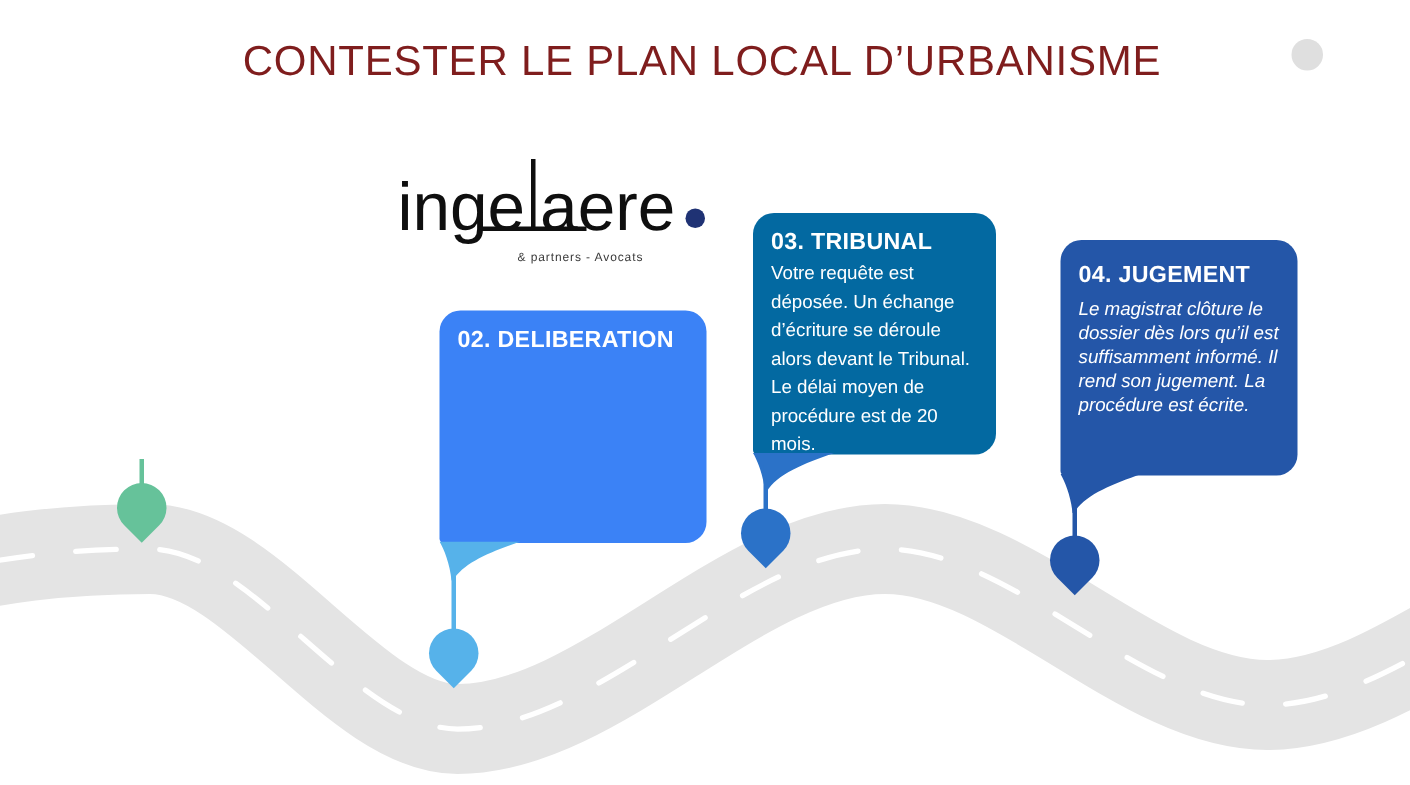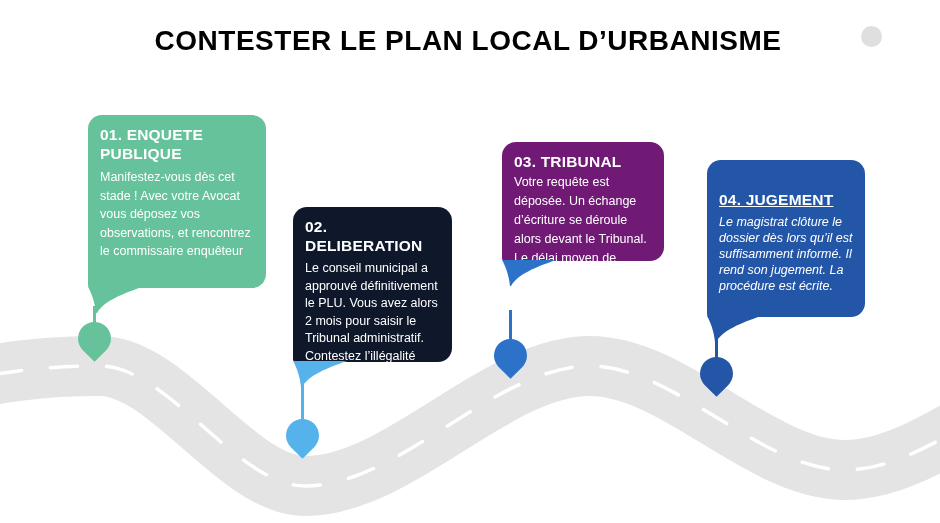--- a/index.html
+++ b/index.html
@@ -6,21 +6,21 @@
   html,body { background:#fff; }
   body { font-family:"Liberation Sans", sans-serif; }
   .stage {
     position:relative; width:940px; height:523px; background:#ffffff;
     overflow:hidden; margin:0 auto;
   }
 
   
   .main-title {
     position:absolute; top:24px; left:0; width:936px;
-    text-align:center; font-weight:700; color:#000000;
+    text-align:center; font-weight:400; color:#7f1d1d;
     font-size:28px; line-height:34px; letter-spacing:.5px;
   }
 
   
   .deco-circle {
     position:absolute; left:861px; top:26px; width:21px; height:21px;
     border-radius:50%; background:#dfdfdf;
   }
 
   
@@ -46,27 +46,27 @@
   .bubble {
     position:absolute; color:#fff; border-radius:14px 14px 14px 3px;
     padding:10px 12px 8px 12px;
   }
   .bubble h2 { font-size:15.5px; line-height:19px; font-weight:700; letter-spacing:.2px; margin-bottom:5px; }
   .bubble p  { font-size:12.5px; font-weight:400; }
   .tail { position:absolute; left:0; top:100%; margin-top:-1px; width:58px; height:27px; display:block; }
 
   .s1 { left:88px;  top:115px; width:178px; height:173px; background:#66c29a; }
   .s1 p { line-height:18.5px; }
-  .s2 { left:293px; top:207px; width:159px; height:155px; background:#0f172a; }
+  .s2 { left:293px; top:207px; width:178px; height:155px; background:#3b82f6; }
   .s2 p { line-height:17.5px; }
-  .s3 { left:502px; top:142px; width:162px; height:119px; background:#701a75; }
+  .s3 { left:502px; top:142px; width:162px; height:161px; background:#0369a1; }
   .s3 h2 { margin-bottom:2px; }
   .s3 p { line-height:19px; }
   .s4 { left:707px; top:160px; width:158px; height:157px; background:#2456a8; }
-  .s4 h2 { margin-top:20px;text-decoration:underline; }
+  .s4 h2 { margin-top:4px; }
   .s4 p { line-height:16px;font-style:italic; }
 
   .t1 { fill:#66c29a; } .t2 { fill:#56b2ea; } .t3 { fill:#2b72c8; } .t4 { fill:#2456a8; }
 
   
   .stem { position:absolute; width:3px; }
   .stem1 { left:93px;  top:306px; height:20px; background:#66c29a; }
   .stem2 { left:301px; top:369px; height:52px; background:#56b2ea; }
   .stem3 { left:509px; top:310px; height:32px; background:#2b72c8; }
   .stem4 { left:715px; top:334px; height:26px; background:#2456a8; }
@@ -90,34 +90,30 @@
     <path d="M -60 385 C 0 372 40 366 100 366 C 168 366 237 486 305 486 C 400 486 495 366 590 366 C 675 366 760 470 845 470 C 900 470 955 430 1010 400" fill="none" stroke="#e4e4e4" stroke-width="60"></path>
     <path d="M -60 385 C 0 372 40 366 100 366 C 168 366 237 486 305 486 C 400 486 495 366 590 366 C 675 366 760 470 845 470 C 900 470 955 430 1010 400" fill="none" stroke="#ffffff" stroke-width="3.5" stroke-dasharray="27 29" stroke-linecap="round"></path>
   </svg>
 
   <div class="main-title">
     <div>CONTESTER LE PLAN LOCAL D’URBANISME</div>
   </div>
 
   <div class="deco-circle"></div>
 
+  <div class="logo">
+    <div class="logo-row"><span>inge</span><span class="logo-l"></span><span>aere</span><span class="logo-dot"></span></div>
+    <div class="logo-tagline">&amp; partners - Avocats</div>
+  </div>
 
-  <div class="bubble s1">
-    <h2>01. ENQUETE PUBLIQUE</h2>
-    <p>Manifestez-vous dès cet stade ! Avec votre Avocat vous déposez vos observations, et rencontrez le commissaire enquêteur</p>
-    <svg class="tail" viewBox="0 0 58 27" aria-hidden="true">
-      <path class="t1" d="M0 0 H54 C34 7 16 14 9 26 L8 26 C7 15 3 5 0 0 Z"></path>
-    </svg>
-  </div>
   <div class="stem stem1"></div>
   <div class="pin pin1"></div>
 
   <div class="bubble s2">
     <h2>02. DELIBERATION</h2>
-    <p>Le conseil municipal a approuvé définitivement le PLU. Vous avez alors 2 mois pour saisir le Tribunal administratif. Contestez l’illégalité externe et interne.</p>
     <svg class="tail" viewBox="0 0 58 27" aria-hidden="true">
       <path class="t2" d="M0 0 H54 C34 7 16 14 9 26 L8 26 C7 15 3 5 0 0 Z"></path>
     </svg>
   </div>
   <div class="stem stem2"></div>
   <div class="pin pin2"></div>
 
   <div class="bubble s3">
     <h2>03. TRIBUNAL</h2>
     <p>Votre requête est déposée. Un échange d’écriture se déroule alors devant le Tribunal. Le délai moyen de procédure est de 20 mois.</p>

